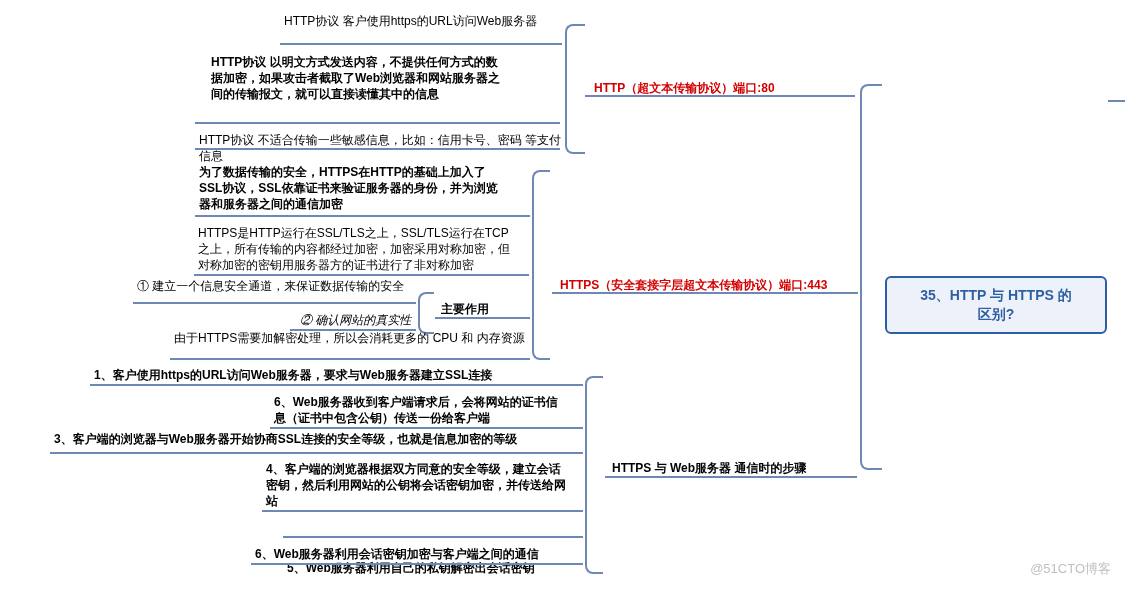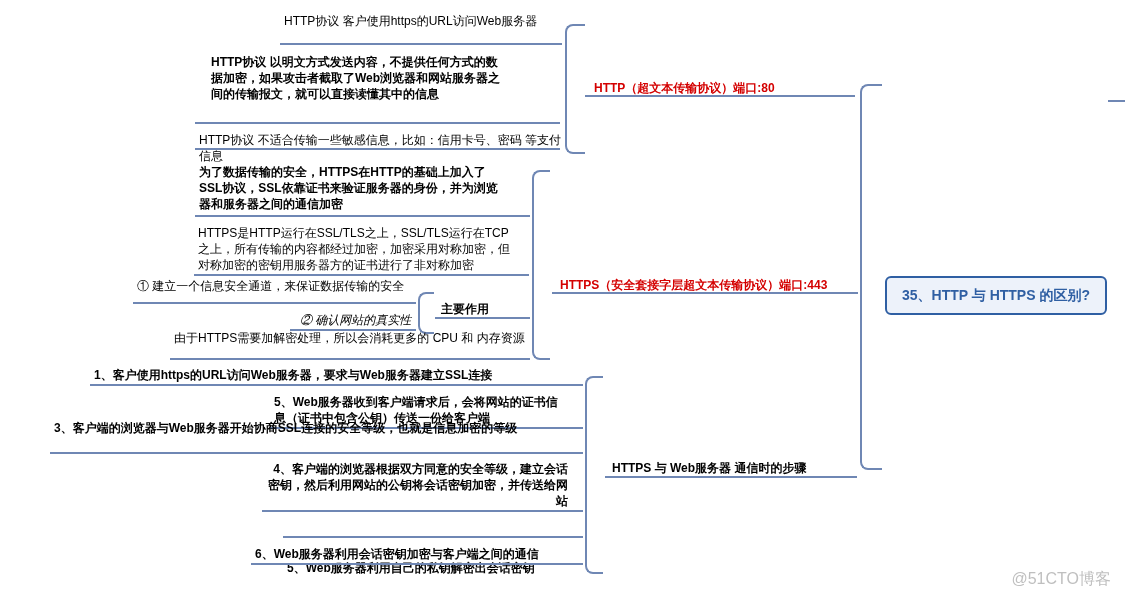--- a/index.html
+++ b/index.html
@@ -17,21 +17,21 @@
   .node {
     position: absolute;
     padding: 2px 4px;
     line-height: 1.35;
   }
   .bold { font-weight: 700; }
   .red { color: #d40000; }
   .root {
     border: 2px solid #2f5fa3;
     border-radius: 6px;
-    padding: 8px 12px;
+    padding: 8px 30px;
     background: #edf2fa;
     font-weight: 700;
     font-size: 14px;
     color: #2f5fa3;
   }
   .curly-left {
     position: absolute;
     border-left: 2px solid #6f87b4;
     border-top: 2px solid #6f87b4;
     border-bottom: 2px solid #6f87b4;
@@ -45,23 +45,23 @@
     height: 0;
   }
   .stub {
     position: absolute;
     border-top: 2px solid #6f87b4;
     height: 0;
   }
   .watermark {
     position: absolute;
     right: 14px;
-    bottom: 6px;
+    bottom: 18px;
     color: #bfbfbf;
-    font-size: 16px;
+    font-size: 13px;
   }
 </style>
 </head>
 <body>
 
 <div class="node root" style="left:885px; top:276px; width:222px; text-align:center;">35、HTTP 与 HTTPS 的区别?</div>
 
 <div class="curly-left" style="left:860px; top:84px; width:22px; height:386px;"></div>
 <div class="stub" style="left:1108px; top:100px; width:20px;"></div>
 
@@ -101,27 +101,27 @@
 <div class="node" style="left:170px; top:328px;">由于HTTPS需要加解密处理，所以会消耗更多的 CPU 和 内存资源</div>
 <div class="under" style="left:170px; top:358px; width:360px;"></div>
 
 <div class="node bold" style="left:608px; top:458px;text-align:center;">HTTPS 与 Web服务器 通信时的步骤</div>
 <div class="under" style="left:605px; top:476px; width:252px;"></div>
 <div class="curly-left" style="left:585px; top:376px; width:18px; height:198px;"></div>
 
 <div class="node bold" style="left:90px; top:365px; width:500px;">1、客户使用https的URL访问Web服务器，要求与Web服务器建立SSL连接</div>
 <div class="under" style="left:90px; top:384px; width:493px;"></div>
 
-<div class="node bold" style="left:270px; top:392px; width:300px;">5、Web服务器收到客户端请求后，会将网站的证书信息（证书中包含公钥）传送一份给客户端</div>
+<div class="node bold" style="left:270px; top:392px; width:300px;">6、Web服务器收到客户端请求后，会将网站的证书信息（证书中包含公钥）传送一份给客户端</div>
 <div class="under" style="left:270px; top:427px; width:313px;"></div>
 
-<div class="node bold" style="left:50px; top:418px; width:540px;">3、客户端的浏览器与Web服务器开始协商SSL连接的安全等级，也就是信息加密的等级</div>
+<div class="node bold" style="left:50px; top:429px; width:540px;">3、客户端的浏览器与Web服务器开始协商SSL连接的安全等级，也就是信息加密的等级</div>
 <div class="under" style="left:50px; top:452px; width:533px;"></div>
 
-<div class="node bold" style="left:262px; top:459px; width:310px;text-align:right;">4、客户端的浏览器根据双方同意的安全等级，建立会话密钥，然后利用网站的公钥将会话密钥加密，并传送给网站</div>
+<div class="node bold" style="left:262px; top:459px; width:310px;">4、客户端的浏览器根据双方同意的安全等级，建立会话密钥，然后利用网站的公钥将会话密钥加密，并传送给网站</div>
 <div class="under" style="left:262px; top:510px; width:321px;"></div>
 
 <div class="node bold" style="left:283px; top:518px;margin-top:40px;">5、Web服务器利用自己的私钥解密出会话密钥</div>
 <div class="under" style="left:283px; top:536px; width:300px;"></div>
 
 <div class="node bold" style="left:251px; top:544px;">6、Web服务器利用会话密钥加密与客户端之间的通信</div>
 <div class="under" style="left:251px; top:563px; width:332px;"></div>
 
 <div class="watermark">@51CTO博客</div>
 

